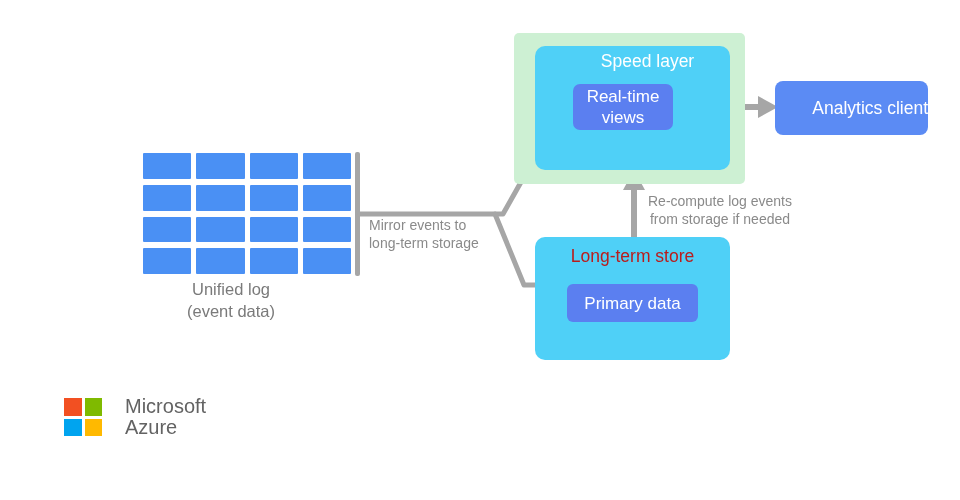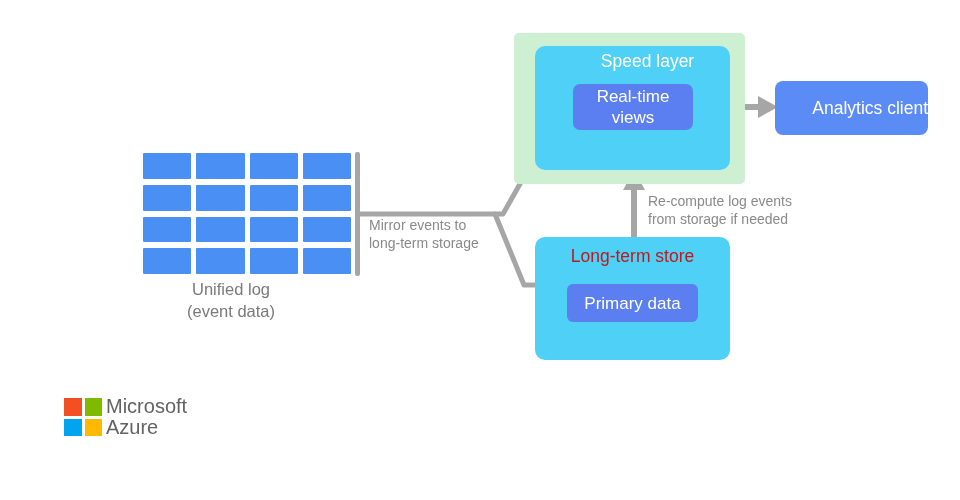--- a/index.html
+++ b/index.html
@@ -85,21 +85,21 @@
     top: 49px;
     width: 225px;
     text-align: center;
     color: #ffffff;
     font-size: 17.5px;
     line-height: 24px;
   }
   #real-time-views {
     left: 573px;
     top: 84px;
-    width: 120px;
+    width: 100px;
     height: 46px;
     background: #5b7ff0;
     border-radius: 7px;
     display: flex;
     align-items: center;
     justify-content: center;
   }
   #real-time-views-label {
     color: #ffffff;
     font-size: 17px;
@@ -167,29 +167,30 @@
     line-height: 18px;
     white-space: pre-line;
   }
   #mirror-label {
     left: 369px;
     top: 216px;
   }
   #recompute-label {
     left: 648px;
     top: 192px;
+    text-align: center;
   }
 
   
   #azure-logo {
     left: 64px;
     top: 396px;
     display: flex;
     align-items: center;
-    gap: 4px;
+    gap: 23px;
   }
   #logo-squares {
     width: 38px;
     height: 38px;
     display: grid;
     grid-template-columns: 1fr 1fr;
     grid-template-rows: 1fr 1fr;
     gap: 3px;
   }
   .logo-sq { width: 100%; height: 100%; }

